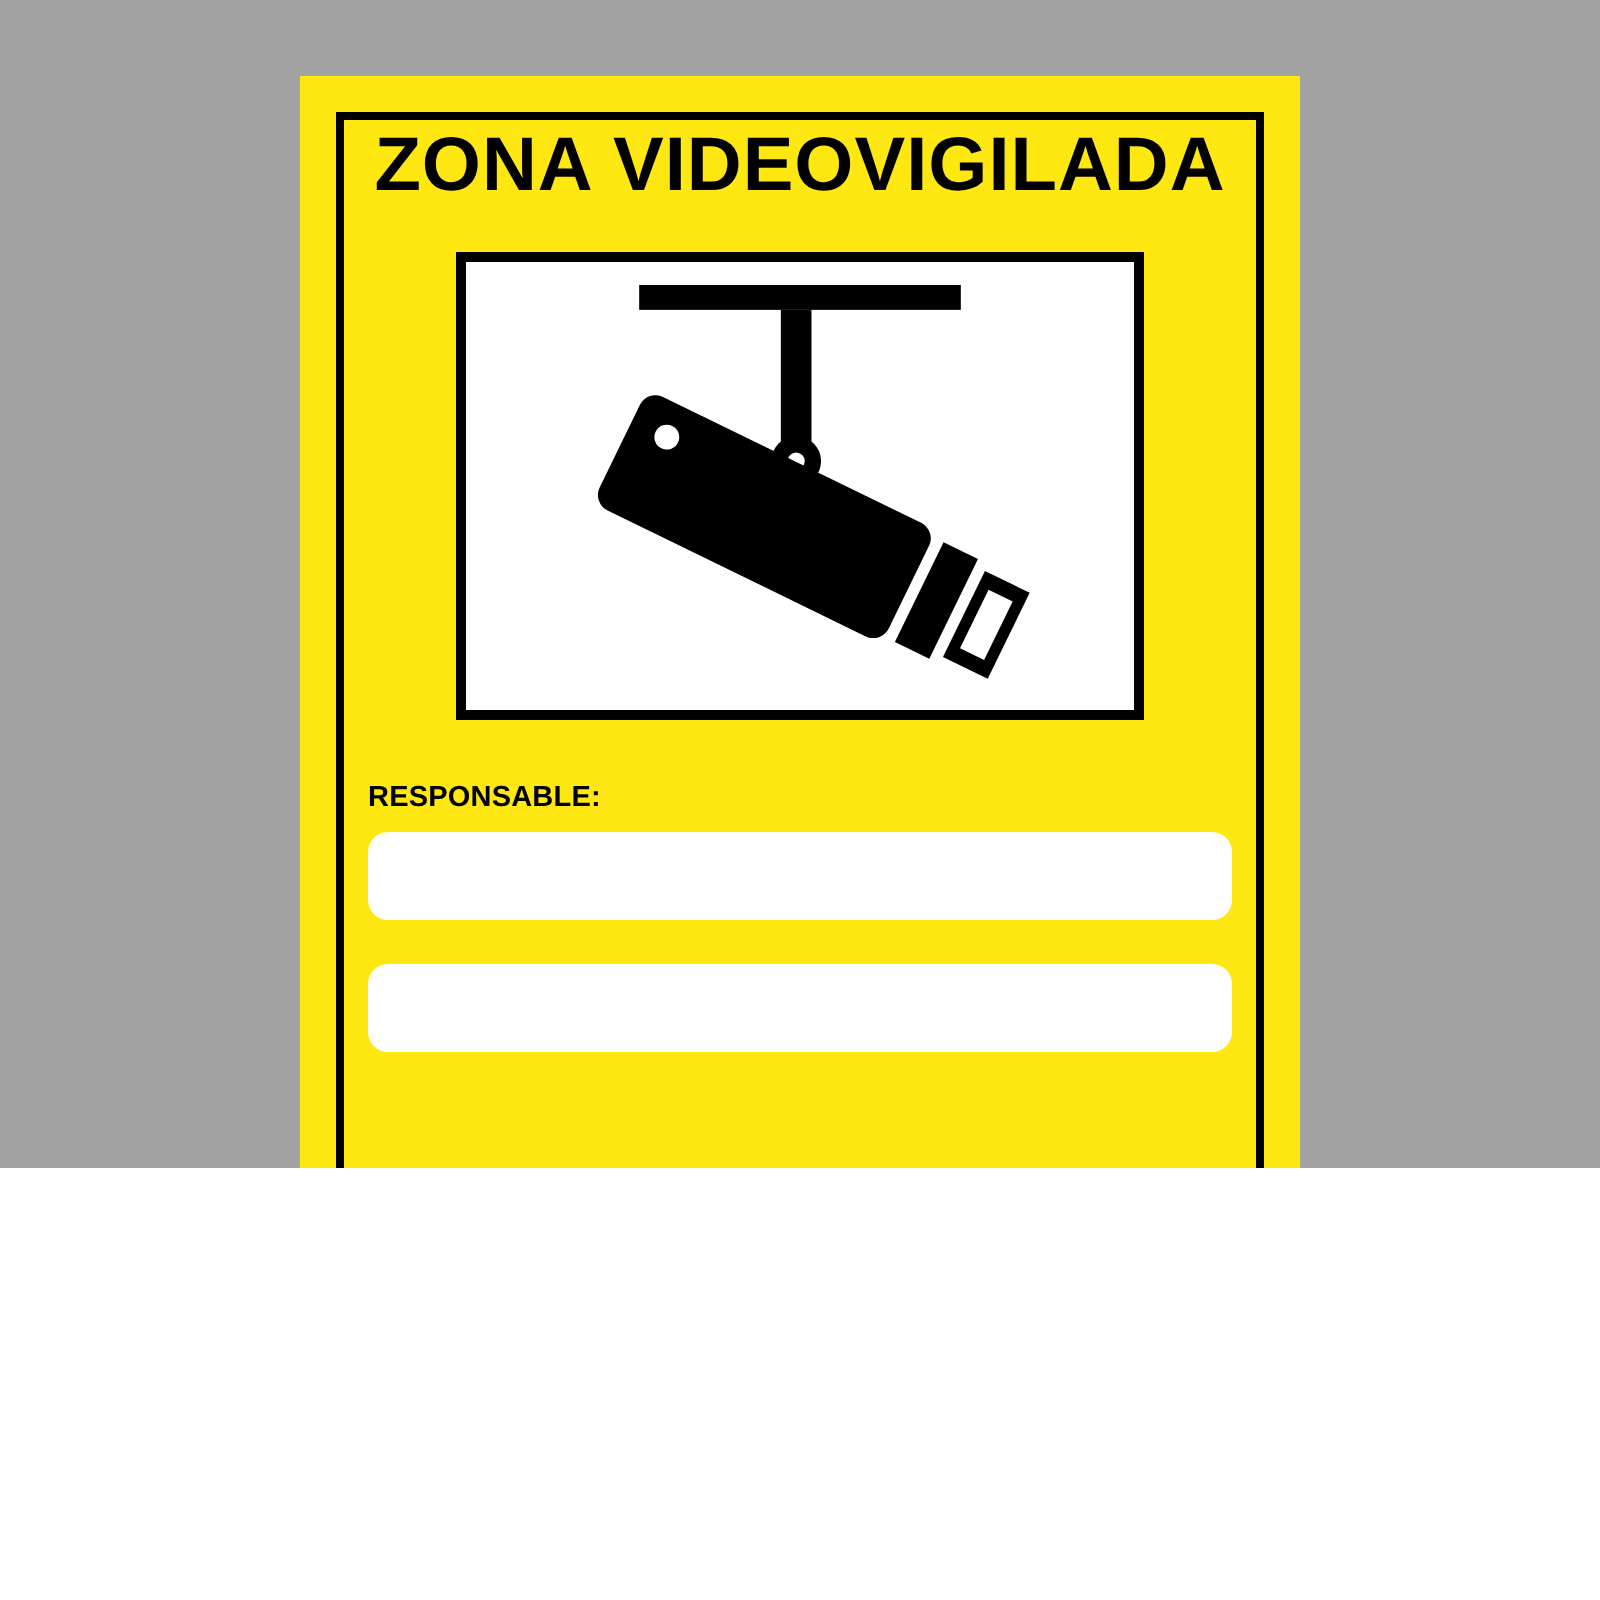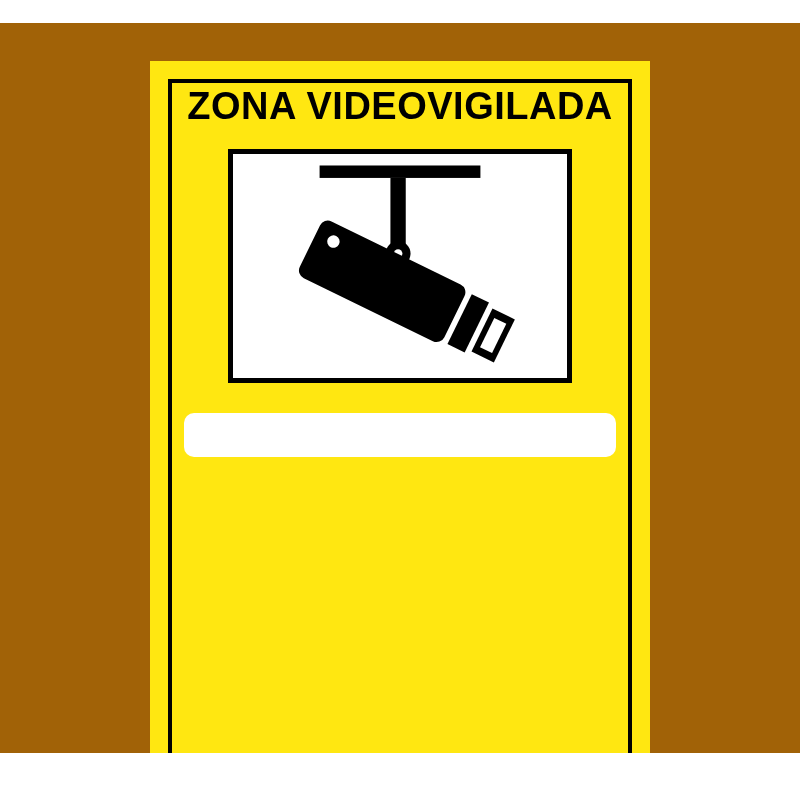--- a/index.html
+++ b/index.html
@@ -7,24 +7,23 @@
     padding: 0;
     width: 800px;
     height: 800px;
     background: #ffffff;
     font-family: "Liberation Sans", sans-serif;
   }
 
   #sign-canvas {
     position: relative;
     width: 800px;
-    height: 730px;
-    background: #a16207;
+    height: 584px;
+    background: #a3a3a3;
     overflow: hidden;
-    margin-top: 23px;
   }
 
   
   .poster {
     position: absolute;
     left: 150px;
     top: 38px;
     width: 500px;
     height: 724px;
     background: #ffe711;
@@ -143,20 +142,24 @@
           <g transform="rotate(26 170 140)">
             <rect x="242" y="112" width="20" height="58" fill="#000000"></rect>
             <rect x="268" y="116" width="26" height="50" fill="#000000"></rect>
             <rect x="274" y="124" width="14" height="34" fill="#ffffff"></rect>
           </g>
         </svg>
       </div>
 
       <div class="fields">
 
+        <div class="field-group">
+          <div class="field-label">RESPONSABLE:</div>
+          <input class="field-box" type="text" value="" style="">
+        </div>
 
         <div class="field-group">
           <input class="field-box" type="text" value="" style="">
         </div>
 
 
       </div>
     </div>
   </div>
 

